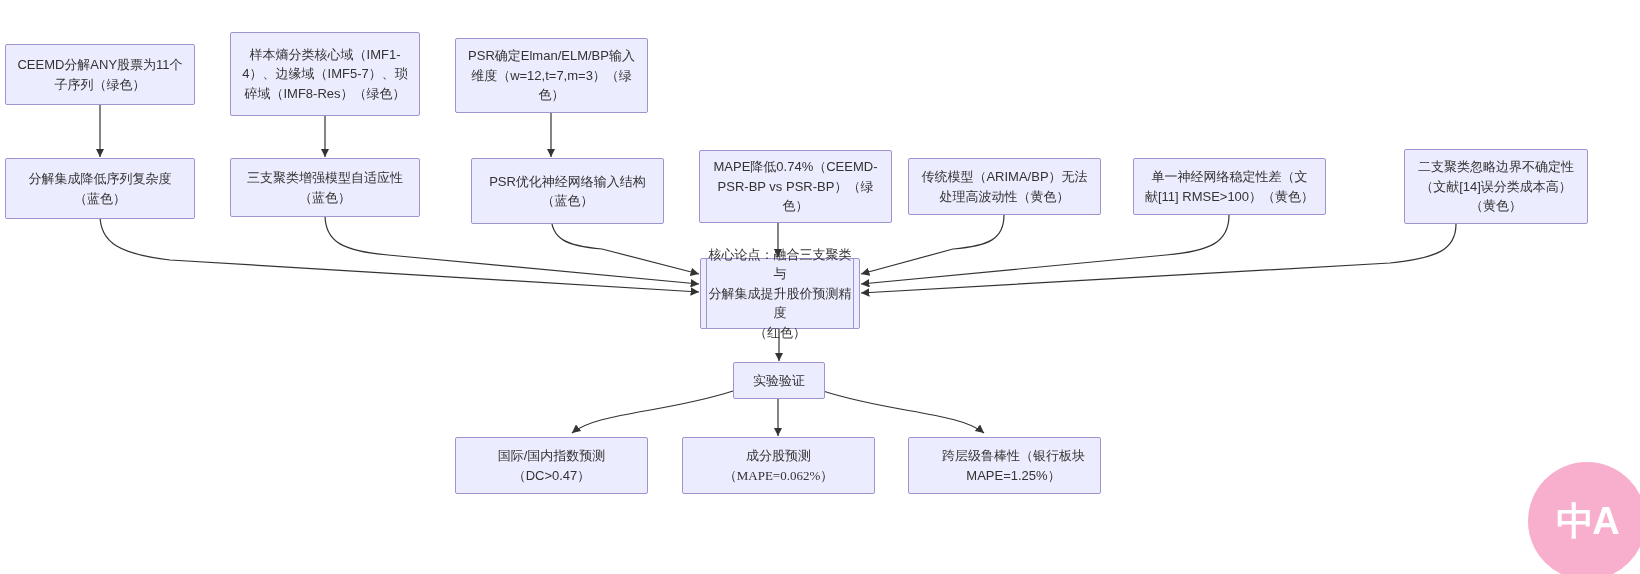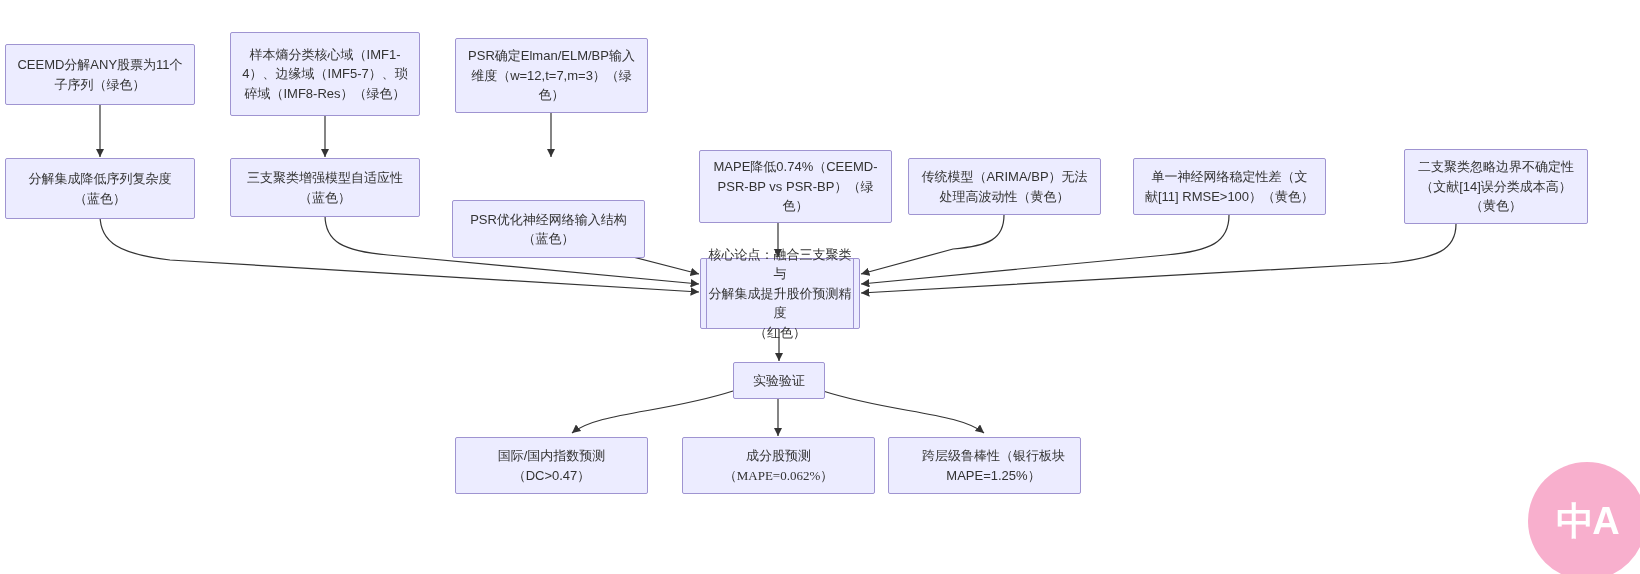--- a/index.html
+++ b/index.html
@@ -91,21 +91,21 @@
 4）、边缘域（IMF5-7）、琐
 碎域（IMF8-Res）（绿色）</div>
   <div class="node" style="left:455px; top:38px; width:193px; height:75px;">PSR确定Elman/ELM/BP输入
 维度（w=12,t=7,m=3）（绿
 色）</div>
 
   <div class="node" style="left:5px; top:158px; width:190px; height:61px;">分解集成降低序列复杂度
 （蓝色）</div>
   <div class="node" style="left:230px; top:158px; width:190px; height:59px;">三支聚类增强模型自适应性
 （蓝色）</div>
-  <div class="node" style="left:452px; top:158px; width:193px; height:58px;margin-top:42px;">PSR优化神经网络输入结构
+  <div class="node" style="left:471px; top:158px; width:193px; height:66px;">PSR优化神经网络输入结构
 （蓝色）</div>
   <div class="node" style="left:682px; top:150px; width:193px; height:73px;margin-left:17px;">MAPE降低0.74%（CEEMD-
 PSR-BP vs PSR-BP）（绿
 色）</div>
   <div class="node" style="left:908px; top:158px; width:193px; height:57px;">传统模型（ARIMA/BP）无法
 处理高波动性（黄色）</div>
   <div class="node" style="left:1133px; top:158px; width:193px; height:57px;">单一神经网络稳定性差（文
 献[11] RMSE&gt;100）（黄色）</div>
   <div class="node" style="left:1360px; top:149px; width:184px; height:75px;margin-left:44px;">二支聚类忽略边界不确定性
 （文献[14]误分类成本高）
@@ -114,20 +114,20 @@
   <div class="node subroutine" style="left:700px; top:258px; width:160px; height:71px;">核心论点：融合三支聚类与
 分解集成提升股价预测精度
 （红色）</div>
 
   <div class="node" style="left:733px; top:362px; width:92px; height:37px;">实验验证</div>
 
   <div class="node" style="left:455px; top:437px; width:193px; height:57px;">国际/国内指数预测
 （DC&gt;0.47）</div>
   <div class="node" style="left:682px; top:437px; width:193px; height:57px;font-family:Liberation Serif, serif;">成分股预测
 （MAPE=0.062%）</div>
-  <div class="node" style="left:888px; top:437px; width:193px; height:57px;padding-left:24px;">跨层级鲁棒性（银行板块
+  <div class="node" style="left:908px; top:437px; width:193px; height:57px;padding-left:24px;">跨层级鲁棒性（银行板块
 MAPE=1.25%）</div>
 
   <div class="translate-btn">
     <span>中A</span>
   </div>
 
 </div>
 
 </body></html>

